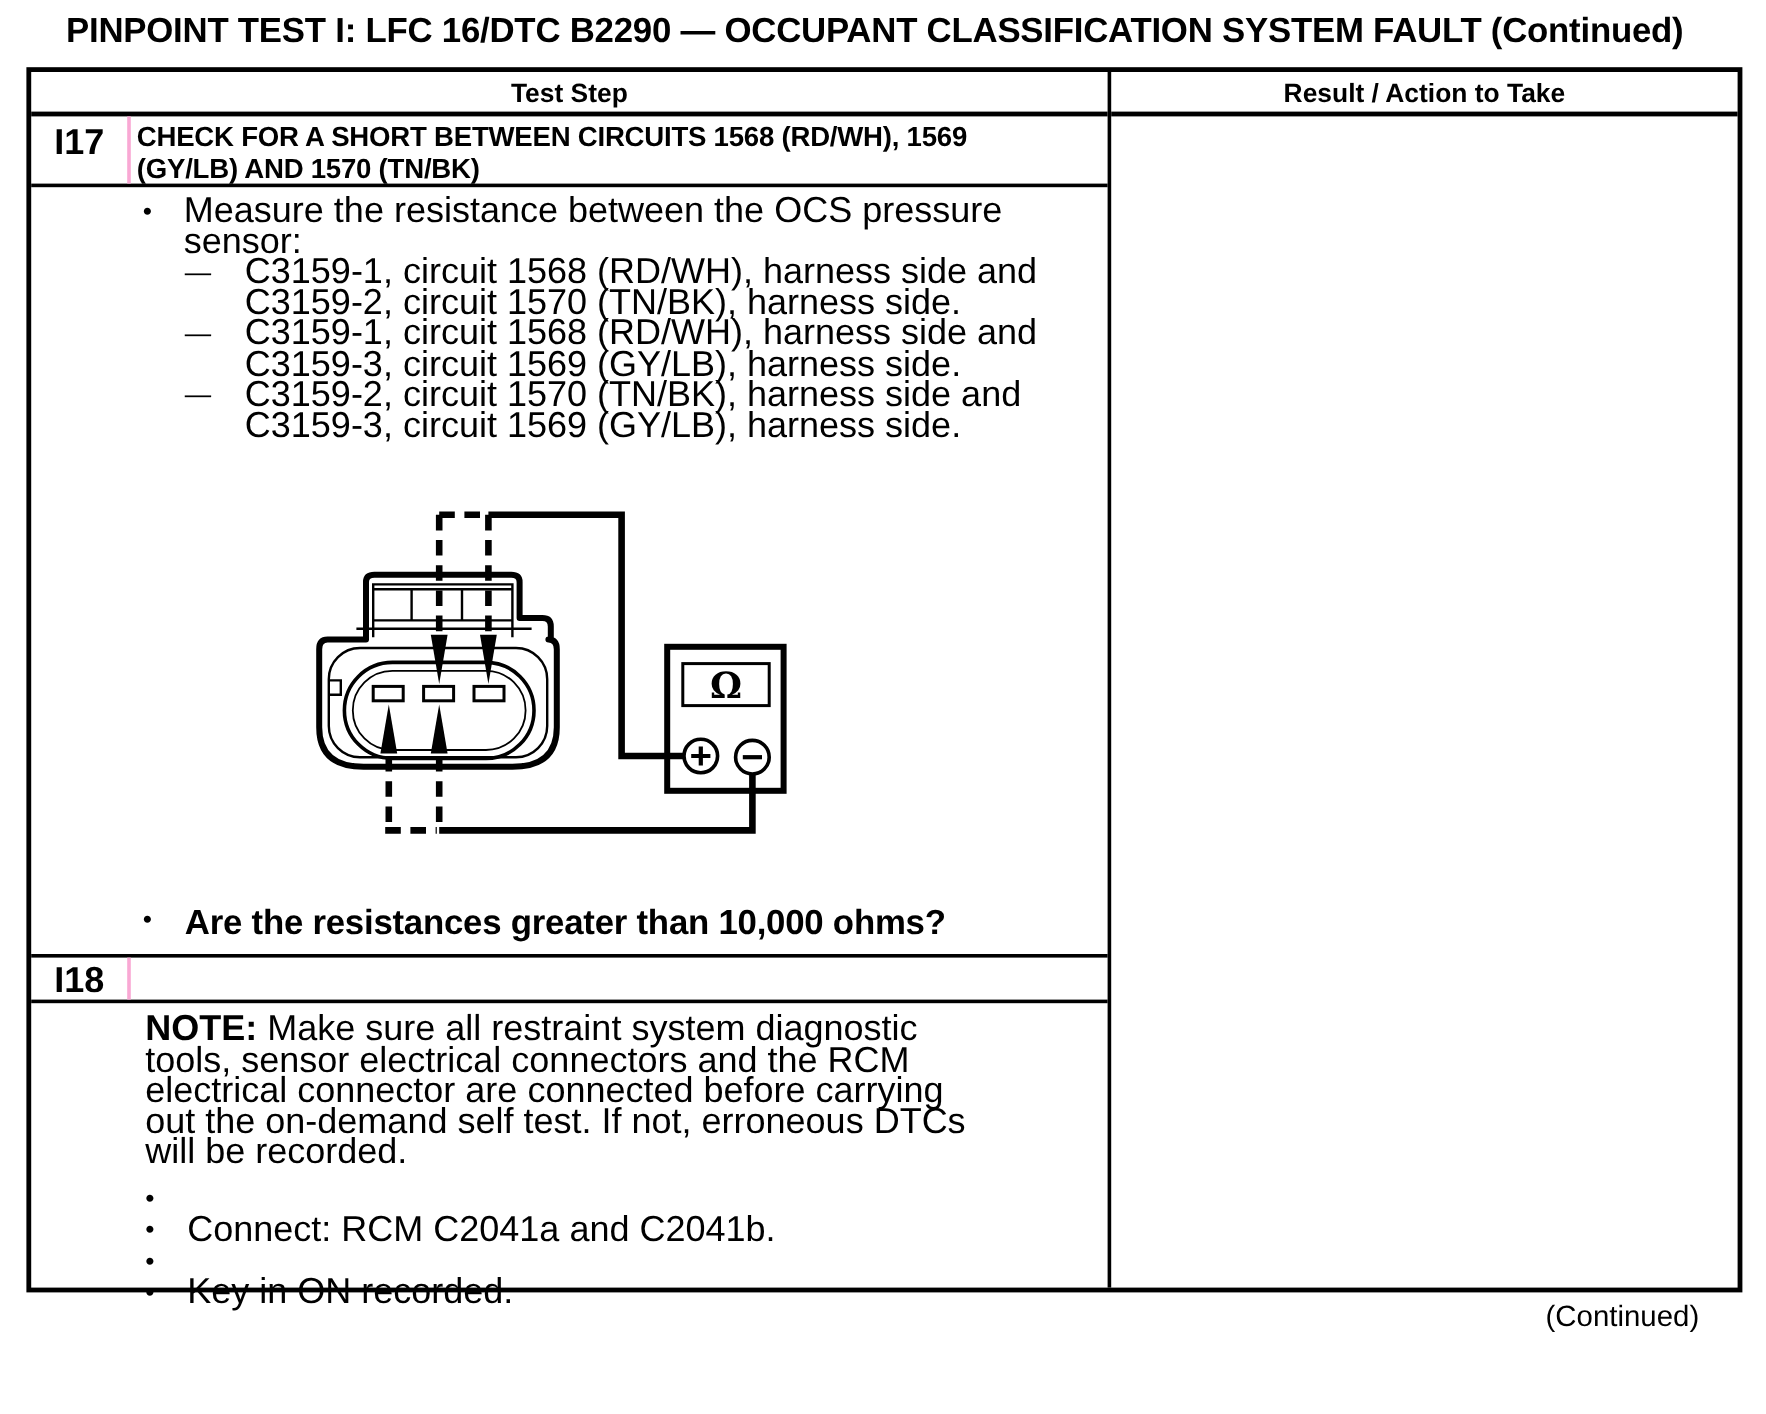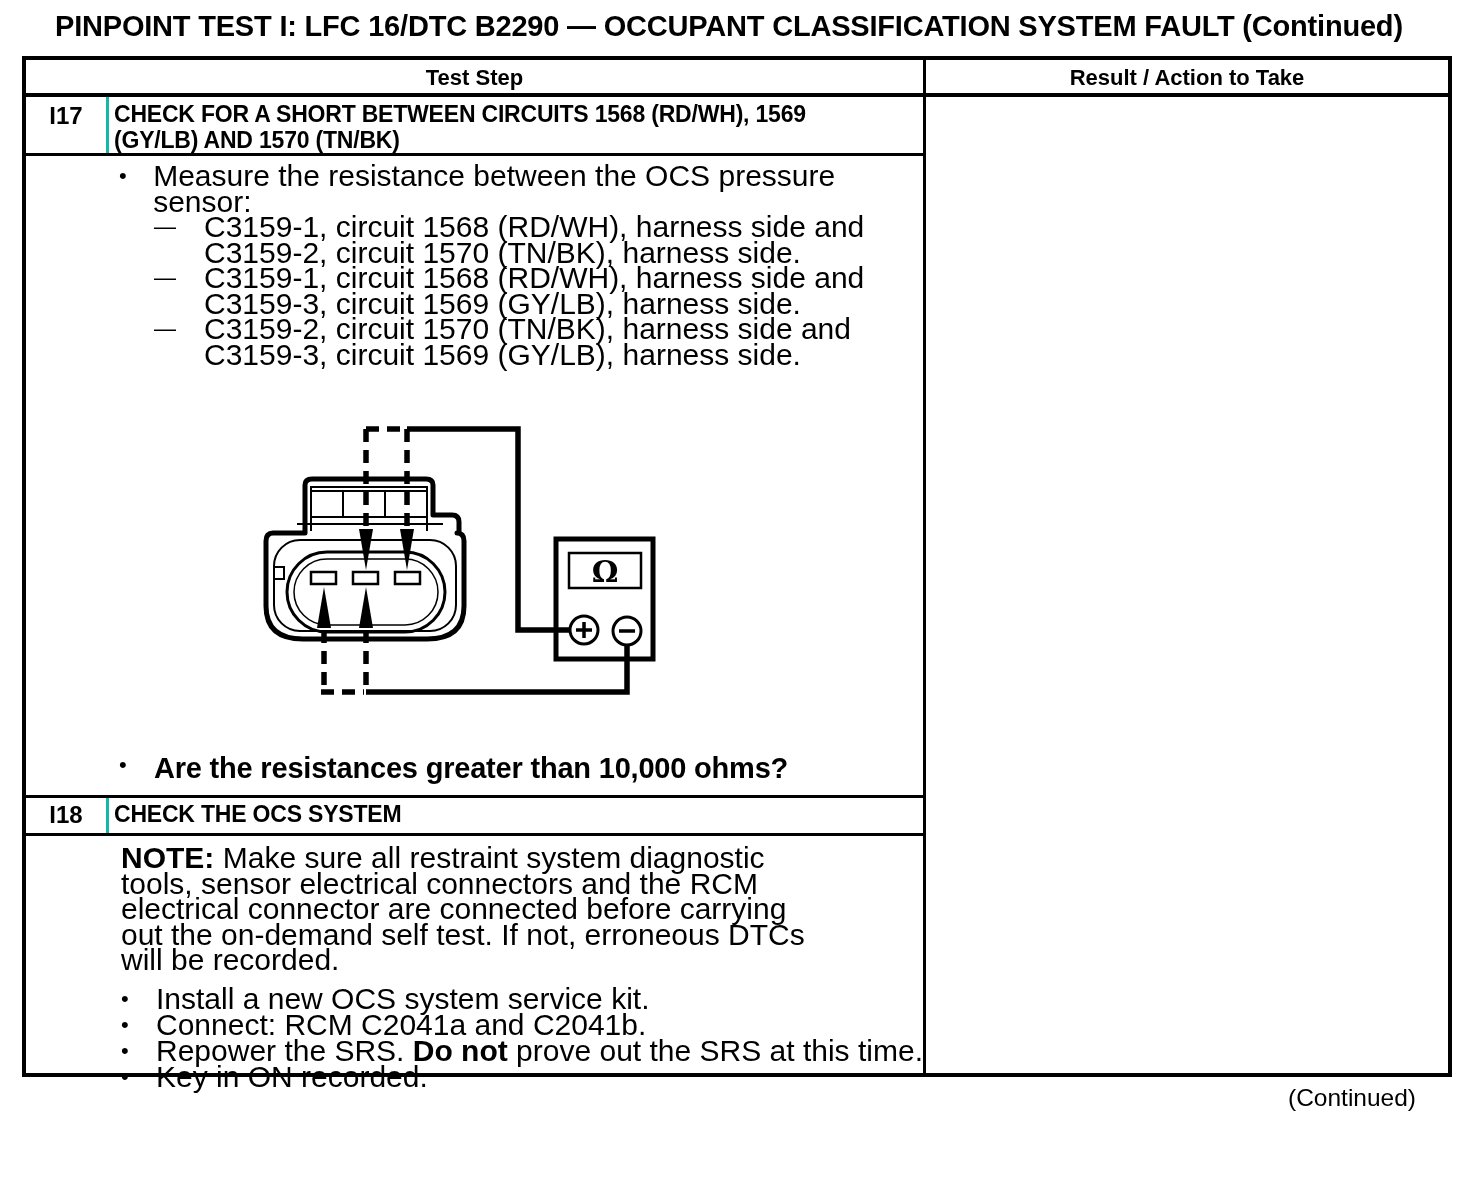--- a/index.html
+++ b/index.html
@@ -24,22 +24,22 @@
   .hcell {
     height:37px; border-bottom:4px solid #000;
     text-align:center; font-weight:bold; font-size:22px;
     padding-top:5px;
   }
   
   .steprow { display:flex; border-bottom:3px solid #000; }
   .head17 { height:59px; }
   .head18 { height:38px; }
   .numcell {
-    width:83px; border-right:3px solid #14b8a6;
-    text-align:center; font-weight:bold; font-size:24px;
+    width:83px; border-right:3px solid #f9a8d4;
+    text-align:center; font-weight:bold; font-size:30px;
     padding-top:5px;
   }
   .titlecell { padding:4px 0 0 5px; }
   .steptitle {
     font-weight:bold; font-size:23px; line-height:26px;
     max-width:695px; letter-spacing:-0.2px;
   }
   
   .body17 { height:642px; border-bottom:3px solid #000; padding:7px 0 0 93px; }
   .body18 { height:237px; padding:9px 0 0 95px; }
@@ -148,41 +148,36 @@
 
 
         <div class="brow qrow">
           <span class="blt">•</span>
           <div class="qtext">Are the resistances greater than 10,000 ohms?</div>
         </div>
       </div>
 
       <div class="steprow head18">
         <div class="numcell" style="padding-top:3px;">I18</div>
-        <div class="titlecell" style="padding-top:3px;">
-          <div class="steptitle">CHECK THE OCS SYSTEM</div>
-        </div>
       </div>
 
       <div class="body18">
         <div class="txt noteblock">
           <b>NOTE:</b><span>Make sure all restraint system diagnostic tools, sensor electrical connectors and the RCM electrical connector are connected before carrying out the on-demand self test. If not, erroneous DTCs will be recorded.</span>
         </div>
         <div class="bullets18">
           <div class="brow">
             <span class="blt">•</span>
-            <div class="txt"><span>Install a new OCS system service kit.</span><b></b><span></span></div>
           </div>
           <div class="brow">
             <span class="blt">•</span>
             <div class="txt"><span>Connect: RCM C2041a and C2041b.</span><b></b><span></span></div>
           </div>
           <div class="brow">
             <span class="blt">•</span>
-            <div class="txt"><span>Repower the SRS. </span><b>Do not</b><span> prove out the SRS at this time.</span></div>
           </div>
           <div class="brow">
             <span class="blt">•</span>
             <div class="txt"><span>Key in ON recorded.</span><b></b><span></span></div>
           </div>
         </div>
       </div>
     </div>
 
     <div class="col-right">

